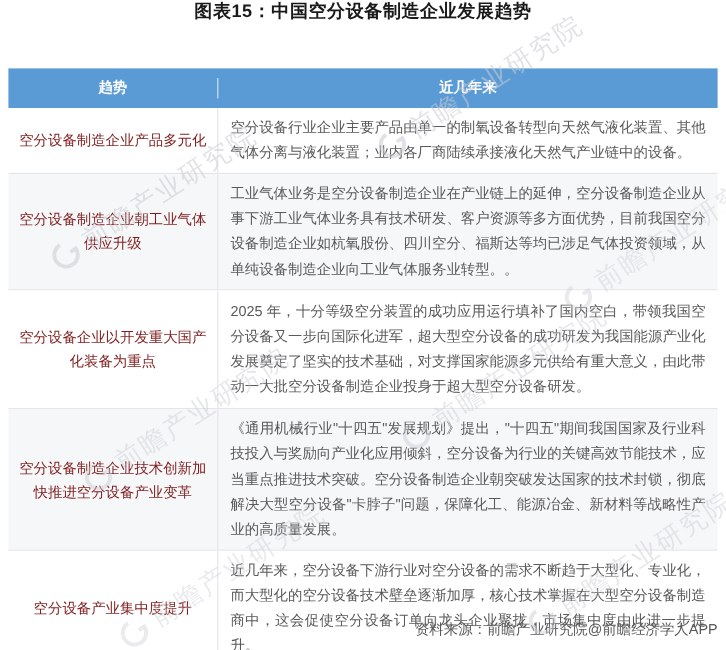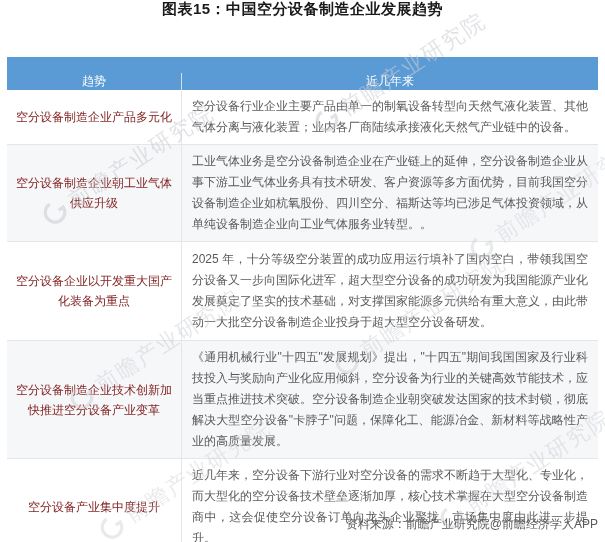--- a/index.html
+++ b/index.html
@@ -10,22 +10,22 @@
   }
   .title{
     text-align:center;font-size:15px;font-weight:bold;color:#1a1a1a;
     letter-spacing:0.5px;
   }
   .table{
     position:absolute;left:7px;top:57px;width:591px;
     font-size:12px;
   }
   .hdr{
-    display:flex;background:#5B9BD5;color:#ffffff;font-weight:normal;
-    height:33px;align-items:flex-end;
+    display:flex;background:#5B9BD5;color:#ffffff;font-weight:bold;
+    height:33px;align-items:center;
   }
   .hdr .c1{border-right:1px solid #cfe0f2;}
   .c1{
     width:175px;flex:0 0 175px;text-align:center;
     display:flex;align-items:center;justify-content:center;
     padding:0 8px;box-sizing:border-box;
   }
   .c2{
     flex:1;padding:6px 10px;box-sizing:border-box;
     display:flex;align-items:center;

